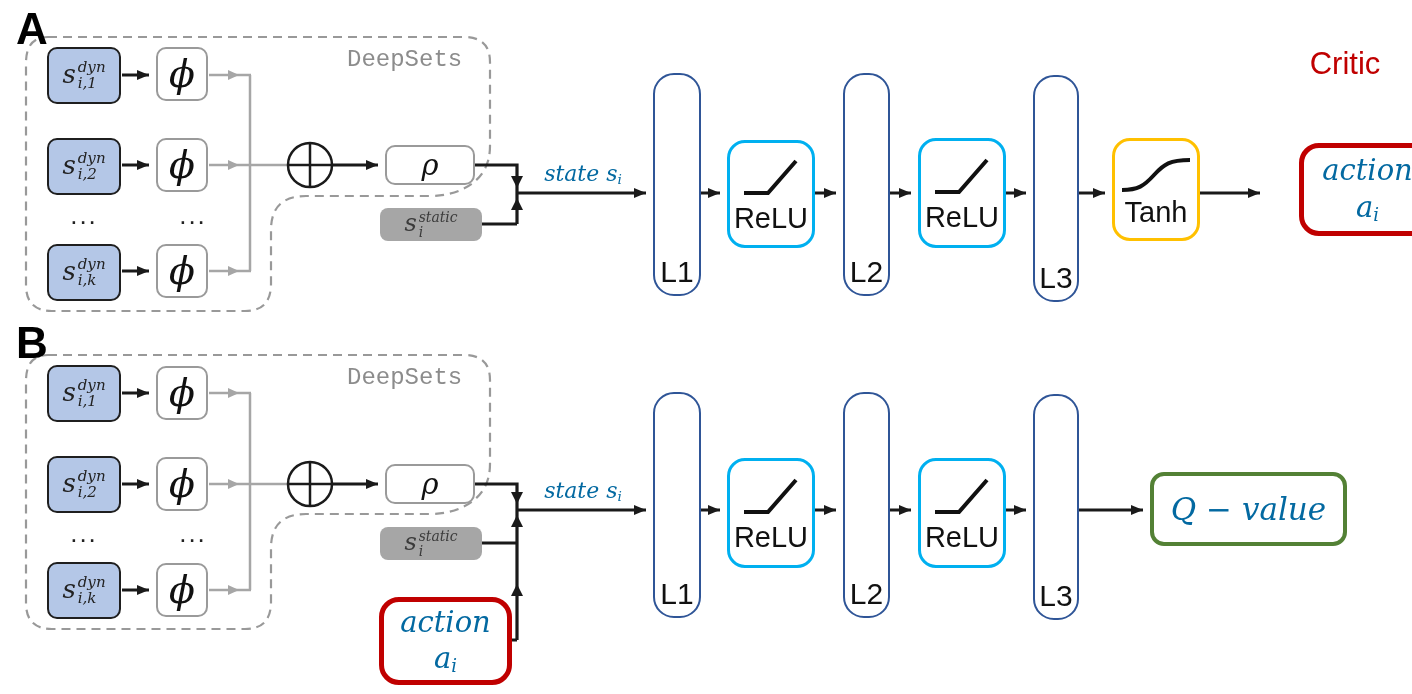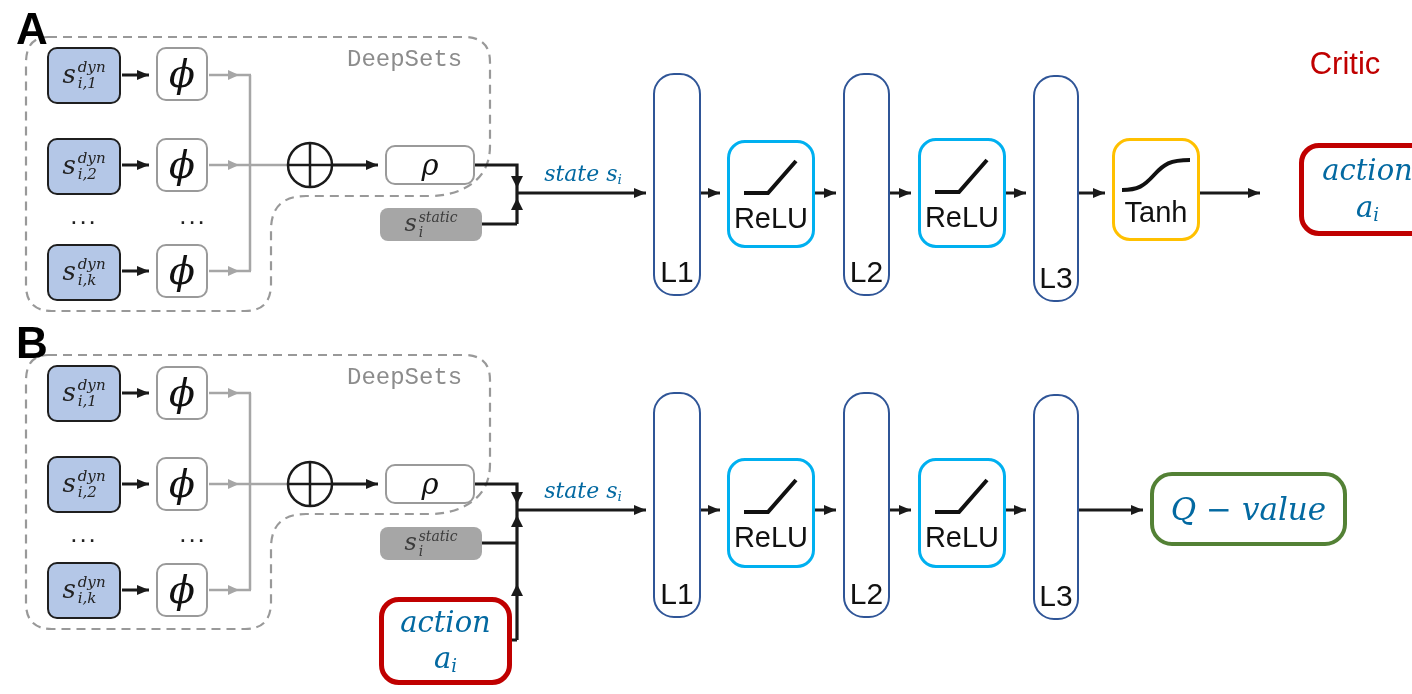--- a/index.html
+++ b/index.html
@@ -11,21 +11,21 @@
   .input{background:#b4c7e7;border:2px solid #1f1f1f;border-radius:10px;}
   .phi{border:2px solid #9a9a9a;border-radius:10px;}
   .rho{border:2px solid #9a9a9a;border-radius:10px;}
   .static{background:#a6a6a6;border-radius:8px;border:none;}
   .layer{border:2px solid #2f5597;border-radius:21px;align-items:flex-end;padding-bottom:5px;
          font-size:30px;color:#111;}
   .actbox{border:3px solid #00b0f0;border-radius:18px;flex-direction:column;gap:1px;
           font-size:29px;color:#111;padding-top:4px;}
   .tanh-border{border-color:#ffc000;}
   .endbox{border:5px solid #c00000;border-radius:20px;flex-direction:column;line-height:1.25;margin-left:32px;}
-  .qbox{border:4px solid #538135;border-radius:22px;}
+  .qbox{border:4px solid #538135;border-radius:14px;}
   .m{font-family:"DejaVu Serif",serif;font-style:italic;color:#0369a1;}
   .m-dark{color:#222;}
   .stk{display:inline-flex;flex-direction:column;line-height:1.05;vertical-align:middle;
        margin-left:2px;font-size:0.58em;font-family:"DejaVu Serif",serif;font-style:italic;}
   .glyph{font-family:"DejaVu Serif",serif;font-style:italic;color:#111;}
   .label{position:absolute;font-family:"Liberation Sans",sans-serif;}
   .panel-letter{font-size:44px;font-weight:bold;color:#000;}
   .deepsets-label{font-size:24px;color:#8c8c8c;text-align:center;width:110px;font-family:Liberation Mono, monospace;}
   .role-label{font-size:31px;text-align:center;width:110px;}
   .state-label{width:120px;text-align:center;font-size:22px;}

